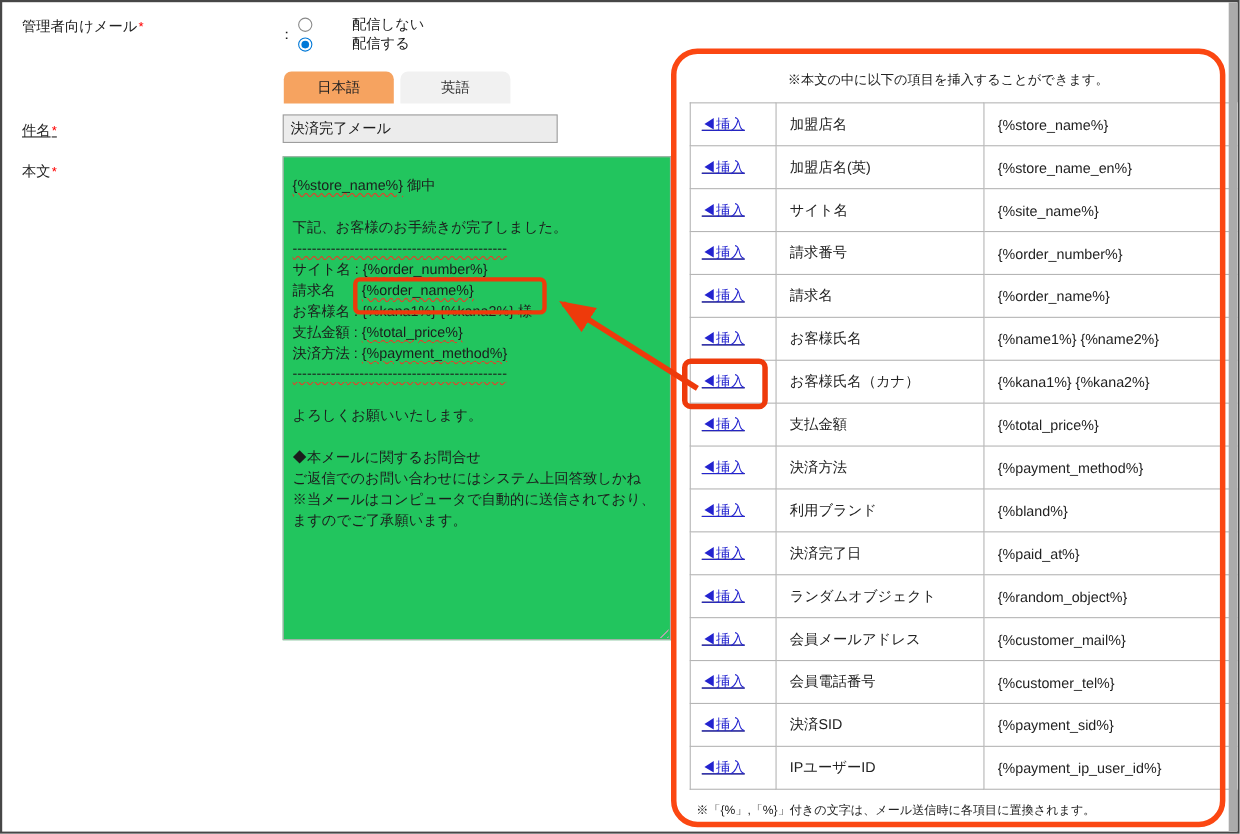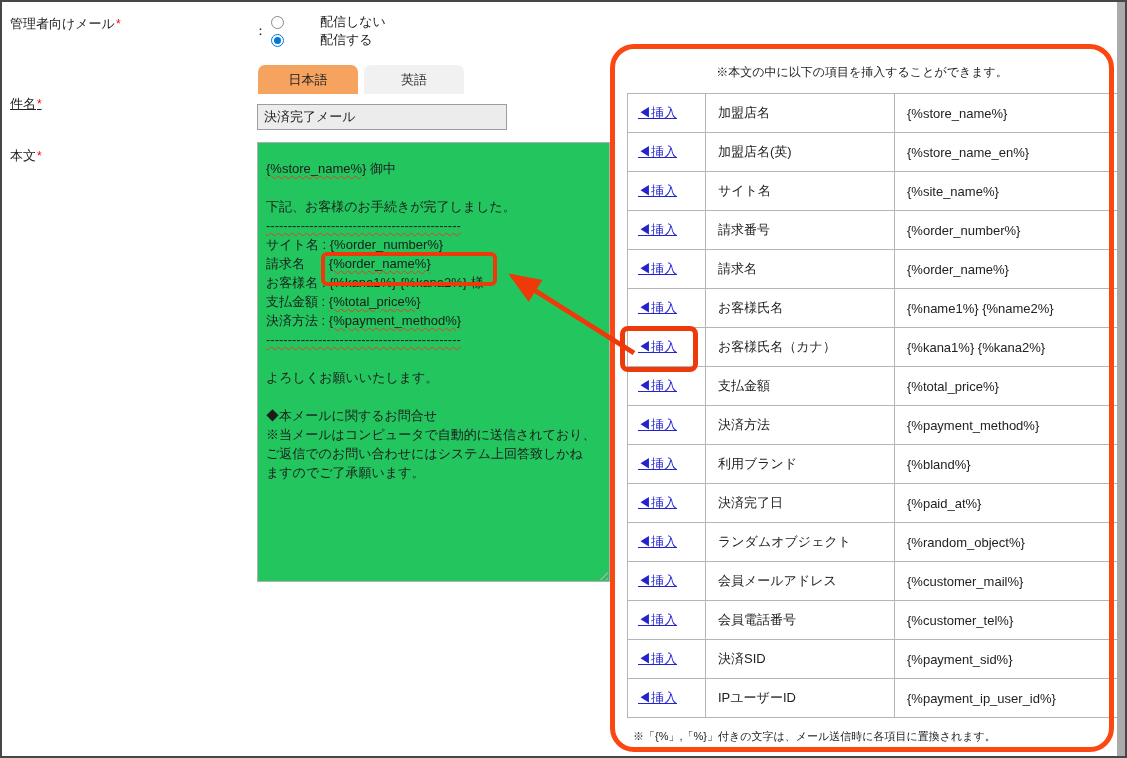--- a/index.html
+++ b/index.html
@@ -2,21 +2,21 @@
 <html><head>
 <meta charset="utf-8">
 <style>
   html,body{margin:0;padding:0;background:#d9d9d9;}
   .page{
     position:relative;width:1127px;height:758px;background:#ffffff;
     box-sizing:border-box;border:2px solid #474747;overflow:hidden;
     font-family:"Liberation Sans",sans-serif;color:#1c1c1c;
   }
   .abs{position:absolute;}
-  .flabel{font-size:13px;color:#222;}
+  .flabel{font-size:13px;color:#222;margin-left:10px;}
   .req{color:#f00;font-size:12px;margin-left:1px;}
   
   .radio-row{display:flex;align-items:center;font-size:13px;gap:4px;}
   .radio-opt{display:flex;align-items:center;margin-right:6px;cursor:default;gap:32px;}
   .rdot{width:13px;height:13px;border-radius:50%;border:1px solid #8a8a8a;background:#fff;
     display:inline-flex;align-items:center;justify-content:center;margin-right:4px;box-sizing:border-box;}
   .rdot.sel{border:1px solid #0078d7;}
   .rdot.sel::after{content:"";width:7px;height:7px;border-radius:50%;background:#0078d7;}
   
   .tabs{display:flex;gap:6px;}
@@ -75,21 +75,21 @@
           <span>配信する</span>
         </span>
       </span>
   </div>
 
   <div class="abs tabs" style="left:256px;top:63px;" id="tabs-slot">
       <div class="tab active">日本語</div>
       <div class="tab">英語</div>
     </div>
 
-  <div class="abs flabel" style="left:8px;top:93px;text-decoration:underline;">
+  <div class="abs flabel" style="left:8px;top:108px;text-decoration:underline;">
     <span>件名</span><span class="req">*</span>
   </div>
   <input class="abs subj" style="left: 255px; top: 102px;" readonly="" value="決済完了メール">
 
   <div class="abs flabel" style="left:8px;top:145px;">
     <span>本文</span><span class="req">*</span>
   </div>
   <div class="abs bodybox" style="left:255px;top:140px;">
     <div id="body-slot">
         <div class="bline"><span class="sq">{%store_name%}</span><span> 御中</span></div>
@@ -99,22 +99,22 @@
         <div class="bline"><span>サイト名 : </span><span class="sq">{%order_number%}</span></div>
         <div class="bline"><span>請求名　 : </span><span class="sq">{%order_name%}</span></div>
         <div class="bline"><span>お客様名 : </span><span>{%kana1%} {%kana2%} 様</span></div>
         <div class="bline"><span>支払金額 : </span><span class="sq">{%total_price%}</span></div>
         <div class="bline"><span>決済方法 : </span><span class="sq">{%payment_method%}</span></div>
         <div class="bline"><span class="sq">---------------------------------------------</span></div>
         <div class="bline">&nbsp;</div>
         <div class="bline"><span>よろしくお願いいたします。</span></div>
         <div class="bline">&nbsp;</div>
         <div class="bline"><span>◆本メールに関するお問合せ</span></div>
+        <div class="bline"><span>ご返信でのお問い合わせにはシステム上回答致しかね</span></div>
         <div class="bline"><span>※当メールはコンピュータで自動的に送信されており、</span></div>
-        <div class="bline"><span>ご返信でのお問い合わせにはシステム上回答致しかね</span></div>
         <div class="bline"><span>ますのでご了承願います。</span></div>
       </div>
     <div class="resize-grip"></div>
   </div>
 
   <div class="abs pnote" style="left:610px;top:62px;width:500px;">※本文の中に以下の項目を挿入することができます。</div>
 
   <table class="abs vtable" style="left:625px;top:91px;">
     <tbody id="table-slot">
         <tr>

